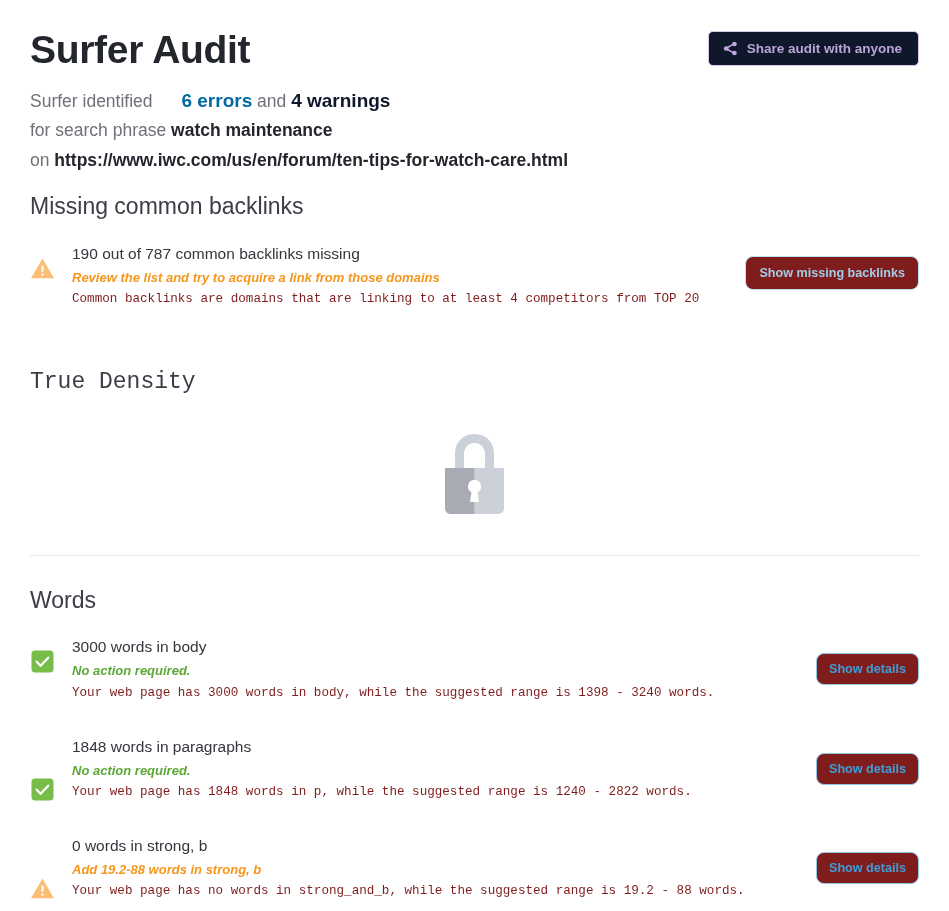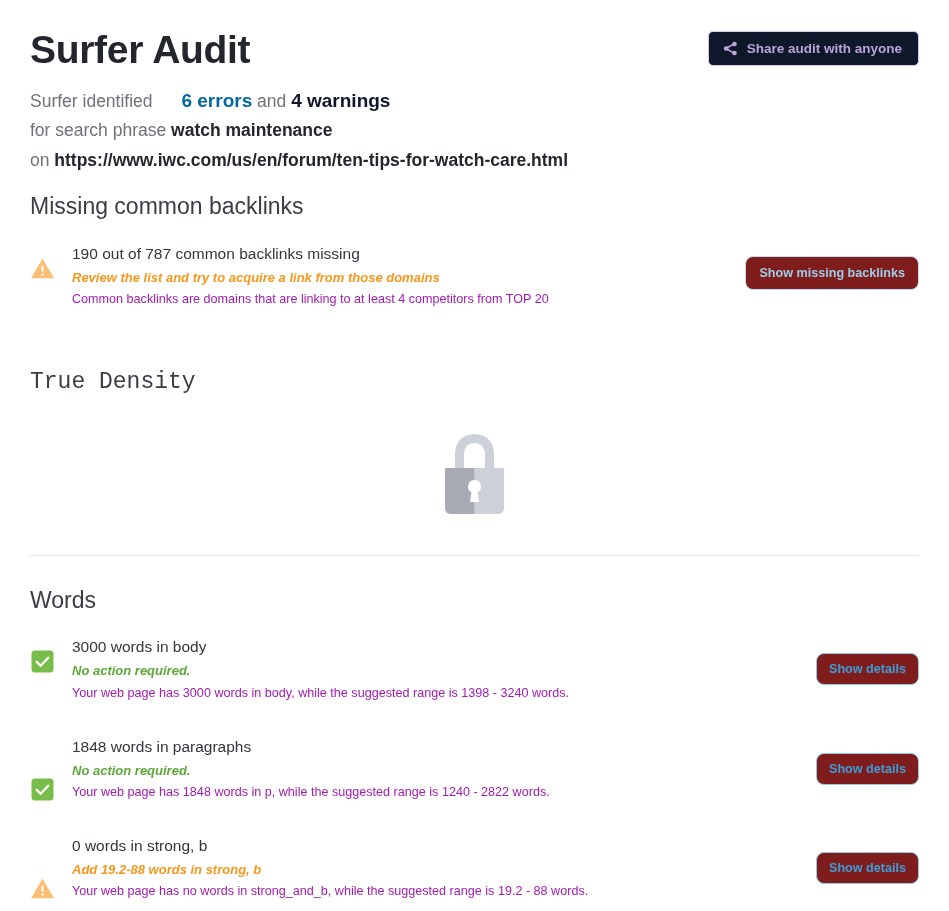--- a/index.html
+++ b/index.html
@@ -120,23 +120,24 @@
     font-size: 13px;
     font-weight: 700;
     line-height: 1.5;
     margin-top: 3px;
     font-style: italic;
   }
   .row-action.ok   { color: #5da839; }
   .row-action.warn { color: #f6971d; }
   .row-desc {
     font-size: 12.6px;
-    color: #a21caf;
+    color: #7f1d1d;
     line-height: 1.5;
     margin-top: 3px;
+    font-family: Liberation Mono, monospace;
   }
 
   .row-btn {
     position: absolute;
     right: 0;
     top: 16px;
     border: 1px solid #8fc9e8;
     border-radius: 8px;
     background: #7f1d1d;
     color: #3b9ed9;

